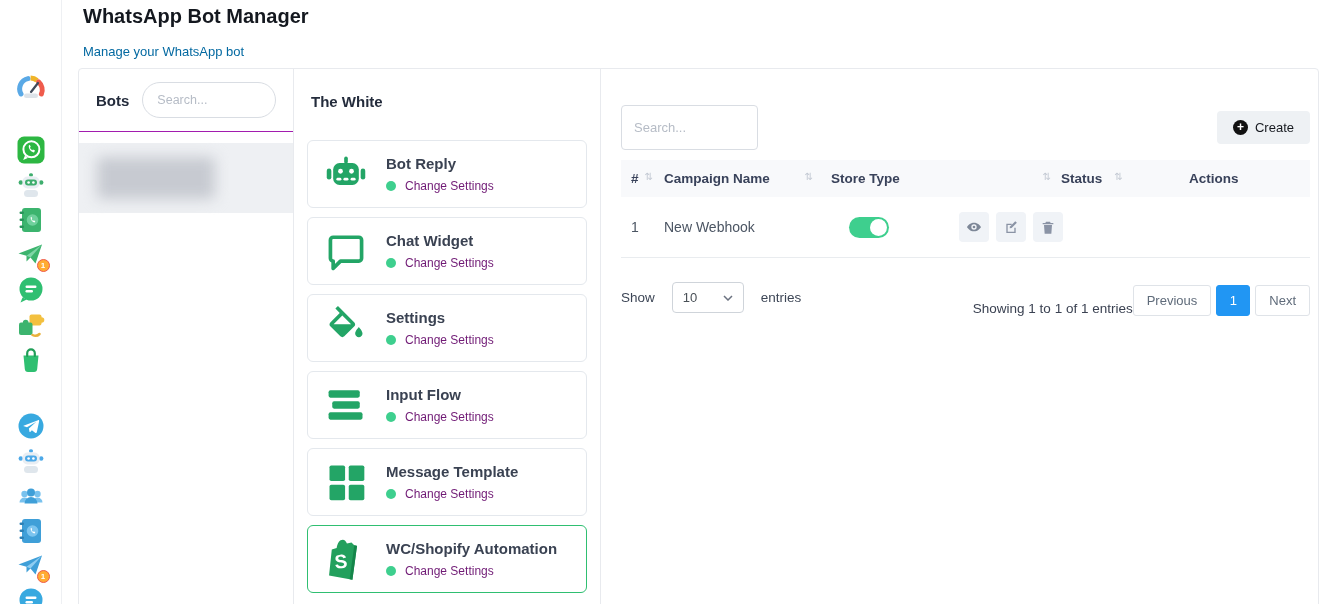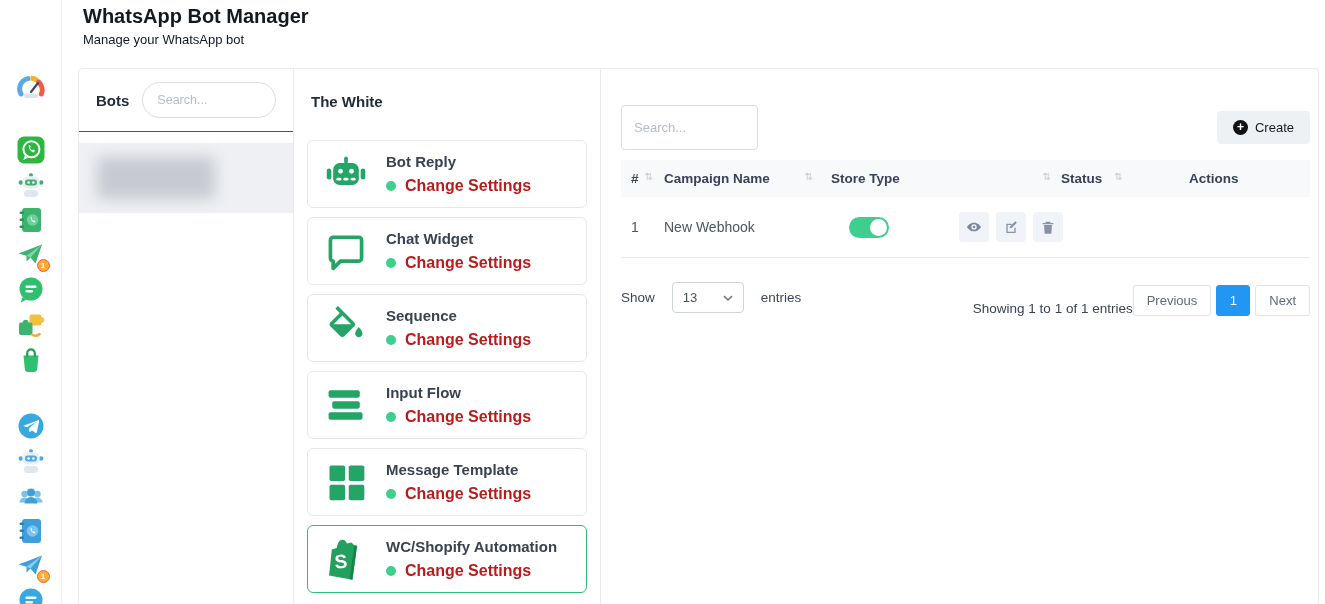--- a/index.html
+++ b/index.html
@@ -13,21 +13,21 @@
   .s-icon { width:30px; height:30px; position:relative; margin-bottom:5px; cursor:pointer; flex:0 0 auto; }
   .s-icon svg { width:100%; height:100%; display:block; }
   .gap-a { margin-bottom:32px; }
   .gap-b { margin-bottom:36px; }
   .badge { position:absolute; right:-4px; bottom:-2px; width:13px; height:13px; border-radius:50%;
     background:#ffac33; border:1px solid #ef5b4c; color:#fff; font-size:8px; font-weight:700;
     display:flex; align-items:center; justify-content:center; }
 
   
   .page-title { position:absolute; left:83px; top:5px; font-size:20px; font-weight:700; color:#14181f; }
-  .page-subtitle { position:absolute; left:83px; top:32px; font-size:13px; color:#0f172a; }
+  .page-subtitle { position:absolute; left:83px; top:44px; font-size:13px; color:#0369a1; }
 
   
   .panel { position:absolute; left:78px; top:68px; width:1241px; height:560px;
     background:#fff; border:1px solid #e8eaee; border-radius:4px; display:flex; }
 
   
   .col-bots { width:215px; border-right:1px solid #e8eaee; }
   .bots-hdr { height:63px; display:flex; align-items:center; gap:13px; padding:0 17px;
     border-bottom:1px solid #a21caf; }
   .bots-title { font-size:15px; font-weight:700; color:#242c3c; }
@@ -43,21 +43,21 @@
   .features-title { padding:24px 4px 0; font-size:15px; font-weight:700; color:#242c3c; }
   .cards { margin-top:30px; }
   .fcard { display:flex; align-items:center; gap:17px; padding:3px 15px; height:68px;
     border:1px solid #e4e8ed; border-radius:6px; margin-bottom:9px; background:#fff; cursor:pointer; }
   .fcard.active { border-color:#2fbf71; }
   .fcard .icon-wrap { width:46px; height:46px; flex:0 0 auto; display:flex; align-items:center; justify-content:center; }
   .fcard .icon-wrap svg { width:44px; height:44px; }
   .fcard-title { font-size:15px; font-weight:700; color:#3a4252; }
   .fcard-link-row { display:flex; align-items:center; gap:9px; margin-top:7px; }
   .dot { width:10px; height:10px; border-radius:50%; background:#3ecf8e; }
-  .fcard-link { font-size:16px; font-weight:700; color:#b91c1c; cursor:pointer; }
+  .fcard-link { font-size:12px; font-weight:400; color:#701a75; cursor:pointer; }
 
   
   .col-content { flex:1; padding:16px 8px 0 20px; }
   .title-row { display:flex; align-items:flex-start; }
   .content-title { font-size:14.5px; font-weight:700; color:#2b3445; margin-top:9px; }
   .cam { margin:7px 0 0 12px; width:21px; height:17px; }
   .options-btn { margin-left:auto; display:flex; align-items:center; gap:8px; background:#fff;
     border:1px solid #d7dbe1; border-radius:4px; padding:8px 15px; font-size:13px; color:#3a4252; cursor:pointer; }
   .caret { font-size:10px; color:#3a4252; }
 
@@ -303,21 +303,21 @@
         </span>
       </div>
 
       <div class="fcard">
         <span class="icon-wrap">
           <svg viewBox="0 0 24 24" fill="#23a566">
             <path d="M16.56 8.94L7.62 0 6.21 1.41l2.38 2.38-5.15 5.15c-.59.59-.59 1.54 0 2.12l5.5 5.5c.29.29.68.44 1.06.44s.77-.15 1.06-.44l5.5-5.5c.59-.58.59-1.53 0-2.12zM5.21 10L10 5.21 14.79 10H5.21zM19 11.5s-2 2.17-2 3.5c0 1.1.9 2 2 2s2-.9 2-2c0-1.33-2-3.5-2-3.5z"></path>
           </svg>
         </span>
         <span>
-          <div class="fcard-title">Sequence</div>
+          <div class="fcard-title">Settings</div>
           <div class="fcard-link-row">
             <span class="dot"></span>
             <span class="fcard-link">Change Settings</span>
           </div>
         </span>
       </div>
 
       <div class="fcard">
         <span class="icon-wrap">
           <svg viewBox="0 0 48 48" fill="#23a566">
@@ -434,21 +434,21 @@
             </button>
           </span>
         </div>
       </div>
     </div>
 
     <div class="tfooter">
       <div class="show-group">
         <span>Show</span>
         <span class="fake-select">
-          <span>13</span>
+          <span>10</span>
           <svg width="10" height="6" viewBox="0 0 10 6">
             <polyline points="1,1 5,5 9,1" fill="none" stroke="#6b7280" stroke-width="1.5"></polyline>
           </svg>
         </span>
         <span>entries</span>
       </div>
       <div class="right-group">
         <span class="showing-text">Showing 1 to 1 of 1 entries</span>
         <div class="pagination">
           <button class="pg-btn">Previous</button>

